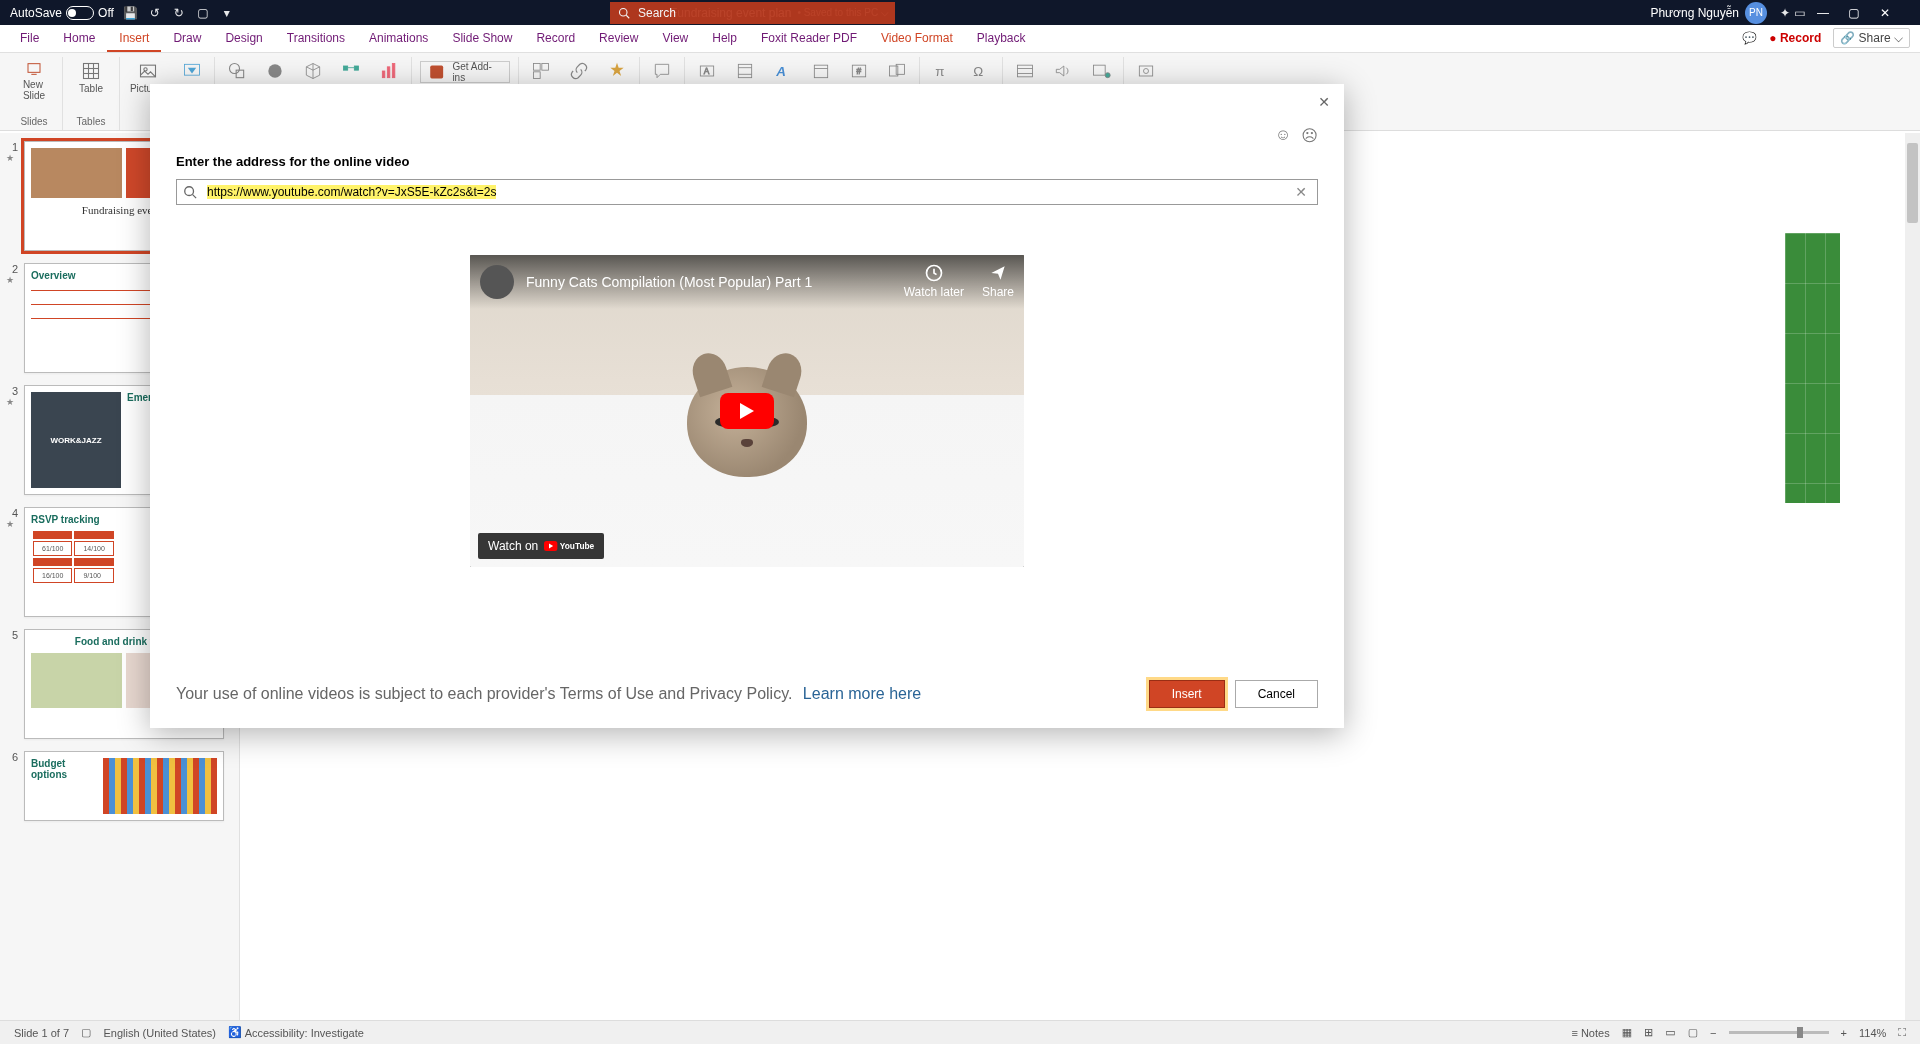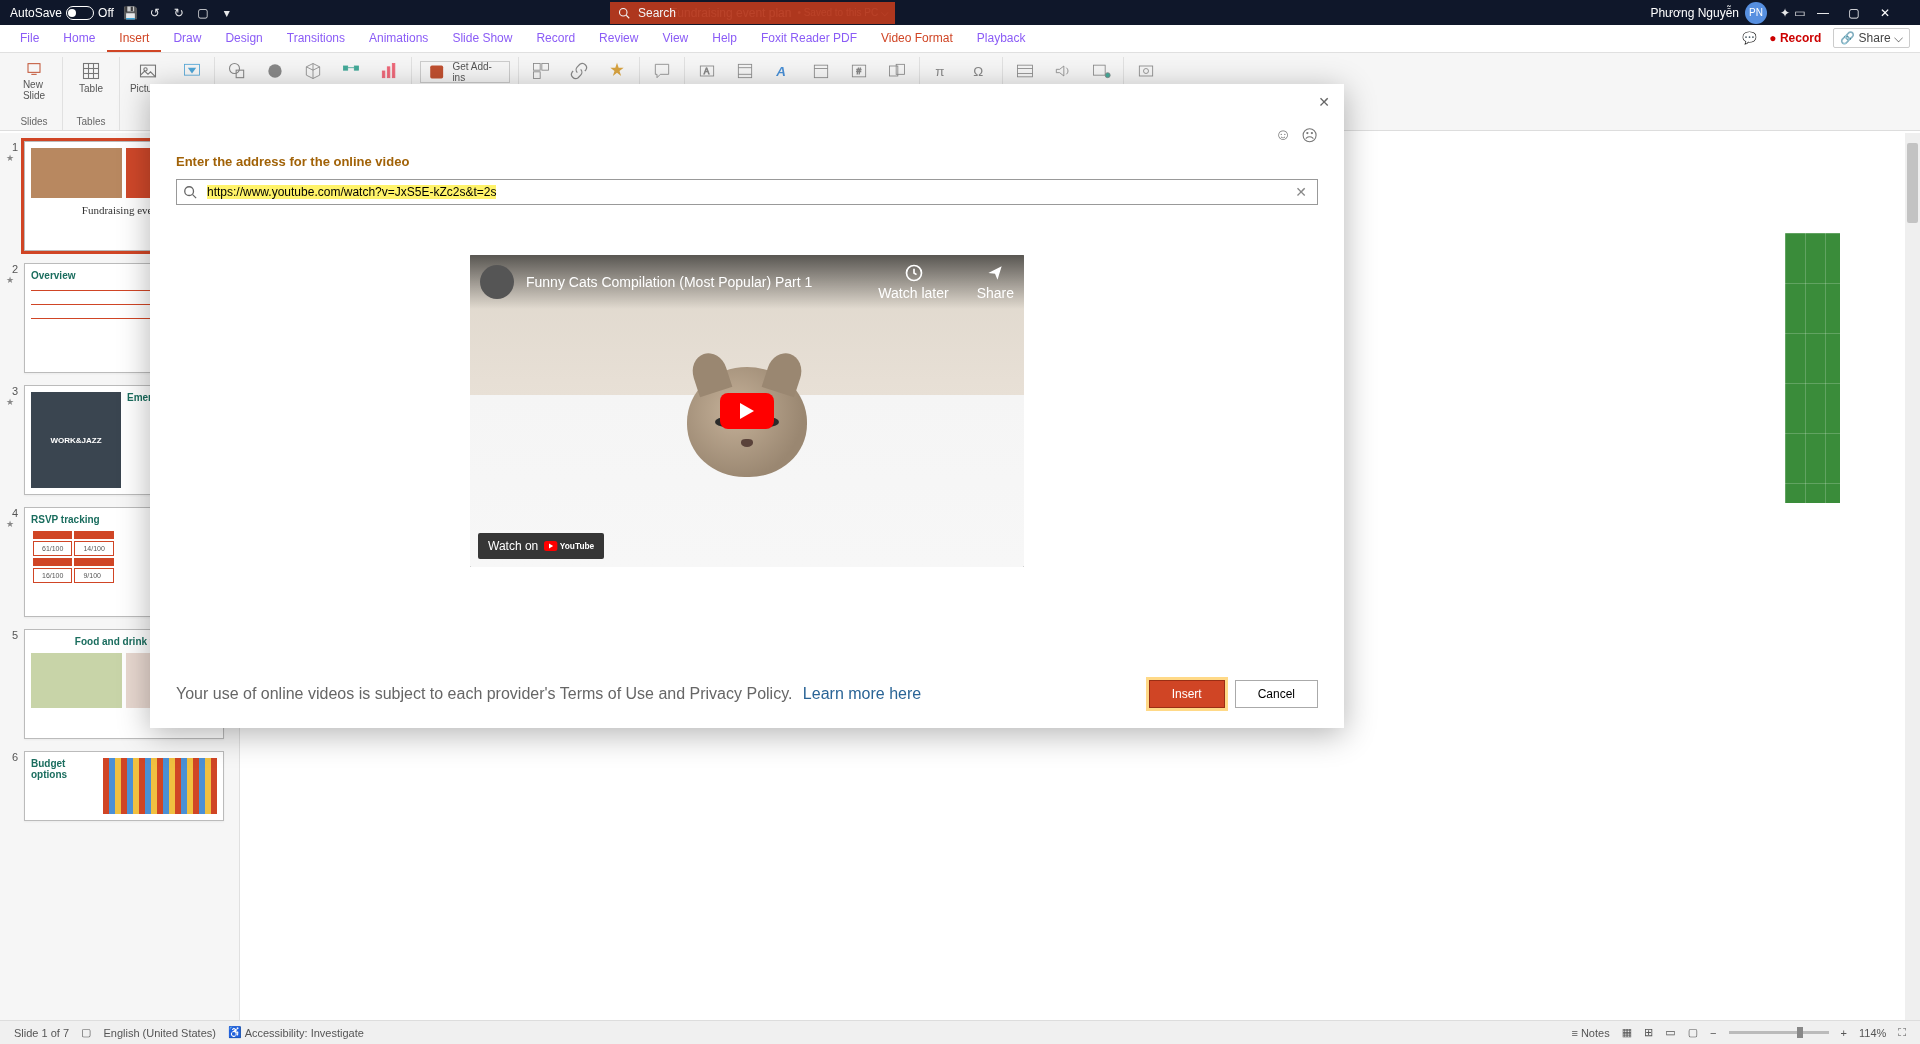--- a/index.html
+++ b/index.html
@@ -15,21 +15,21 @@
 .doc-title{position:absolute;left:50%;transform:translateX(-290px);display:flex;align-items:center;gap:6px;font-size:12px}
 .doc-title small{opacity:.85}
 .search-box{position:absolute;left:610px;width:285px;height:22px;background:#b7391e;display:flex;align-items:center;padding:0 8px;gap:8px;font-size:12px;opacity:.95}
 .title-right{position:absolute;right:20px;display:flex;align-items:center;gap:1px}
 .acct{display:flex;align-items:center;gap:6px;margin-right:10px}
 .acct-badge{width:22px;height:22px;border-radius:50%;background:#568fe0;display:flex;align-items:center;justify-content:center;color:#fff;font-size:10px}
 .win-btn{width:30px;height:27px;display:flex;align-items:center;justify-content:center;color:#fff;font-size:12px}
 
 
 .ribbon-tabs{height:28px;background:#fff;border-bottom:1px solid #e0e0e0;display:flex;align-items:flex-end;padding-left:8px;position:relative}
-.ribbon-tabs .tab{padding:0 12px;height:28px;line-height:28px;font-size:12px;color:#8b5cf6;cursor:pointer}
+.ribbon-tabs .tab{padding:0 12px;height:28px;line-height:28px;font-size:12px;color:#701a75;cursor:pointer}
 .ribbon-tabs .tab.active{color:#d04525;border-bottom:2px solid #d04525;font-weight:500}
 .ribbon-tabs .tab.contextual{color:#d04525}
 .ribbon-right{position:absolute;right:10px;top:3px;display:flex;gap:12px;align-items:center;font-size:12px}
 .record{color:#c00;font-weight:600}
 .share{border:1px solid #ccc;padding:2px 6px;border-radius:2px;color:#444}
 
 
 .ribbon{height:78px;background:#f6f6f6;border-bottom:1px solid #ddd;display:flex;padding:4px 6px 0}
 .rgroup{display:flex;flex-direction:column;border-right:1px solid #e1e1e1;padding:0 8px}
 .rgroup .icons{display:flex;gap:10px;align-items:flex-start;flex:1;padding-top:4px}
@@ -49,31 +49,31 @@
 .thumb-title{color:#1a6d5e;font-size:10px;font-weight:600;margin-bottom:4px}
 .trsvp td{border:1px solid #d04525;padding:3px 8px;font-size:7px}
 
 .canvas-area{flex:1;position:relative;background:#fff}
 .slide-green{position:absolute;right:80px;top:100px;width:55px;height:270px;background:#3a8c3a;background-image:linear-gradient(rgba(255,255,255,.2) 1px,transparent 1px),linear-gradient(90deg,rgba(255,255,255,.2) 1px,transparent 1px);background-size:20px 50px}
 
 
 .modal{position:absolute;left:150px;top:84px;width:1194px;height:644px;background:#fff;box-shadow:0 6px 30px rgba(0,0,0,.3);z-index:50;display:flex;flex-direction:column;padding:20px 26px}
 .modal-close{position:absolute;right:14px;top:10px;font-size:14px;color:#666;cursor:pointer}
 .modal-faces{position:absolute;right:26px;top:42px;display:flex;gap:10px;color:#777}
-.modal h3{font-size:13px;font-weight:600;color:#a16207;margin-top:50px;margin-bottom:10px}
+.modal h3{font-size:13px;font-weight:600;color:#000000;margin-top:50px;margin-bottom:10px}
 .url-wrap{display:flex;align-items:center;border:1px solid #999;height:26px;padding:6px 6px}
 .url-wrap svg{flex:none;margin-right:6px}
 .url-input{flex:1;border:none;outline:none;font-size:12px;padding:2px 4px}
 .url-hl{background:#fff36a}
 .url-clear{color:#888;font-size:14px;cursor:pointer;padding:0 4px}
 .video-prev{width:554px;height:312px;margin:50px auto 0;background:#222;position:relative;color:#fff;border-radius:1px;overflow:hidden}
 .video-prev .header{height:54px;display:flex;align-items:center;gap:12px;padding:10px;background:linear-gradient(rgba(0,0,0,.6),transparent);position:absolute;top:0;left:0;right:0}
 .channel-ic{width:34px;height:34px;border-radius:50%;background:#555}
 .vtitle{font-size:14px;font-weight:500}
-.vactions{position:absolute;right:10px;top:8px;display:flex;gap:28px;font-size:14px;text-align:center}
+.vactions{position:absolute;right:10px;top:8px;display:flex;gap:18px;font-size:12px;text-align:center}
 .vactions div{display:flex;flex-direction:column;align-items:center;gap:2px}
 .vactions svg{width:20px;height:20px;fill:#fff}
 .cat-bg{position:absolute;inset:0;background:linear-gradient(#ded7cc 0%,#e8e0d6 45%,#f5f5f5 45%,#f7f7f7 100%)}
 .cat{position:absolute;left:50%;top:50%;transform:translate(-50%,-40%)}
 .cat-head{width:120px;height:110px;background:radial-gradient(circle at 40% 40%,#c5b199,#9a8771 70%);border-radius:50% 50% 48% 48%;position:relative}
 .cat-ear{position:absolute;width:34px;height:40px;background:#9a8771;top:-14px;border-radius:50% 50% 0 0}
 .cat-ear.l{left:6px;transform:rotate(-18deg)}
 .cat-ear.r{right:6px;transform:rotate(18deg)}
 .cat-eye{position:absolute;width:22px;height:10px;background:#2b2b2b;border-radius:50%;top:50px}
 .cat-eye.l{left:28px}.cat-eye.r{right:28px}

